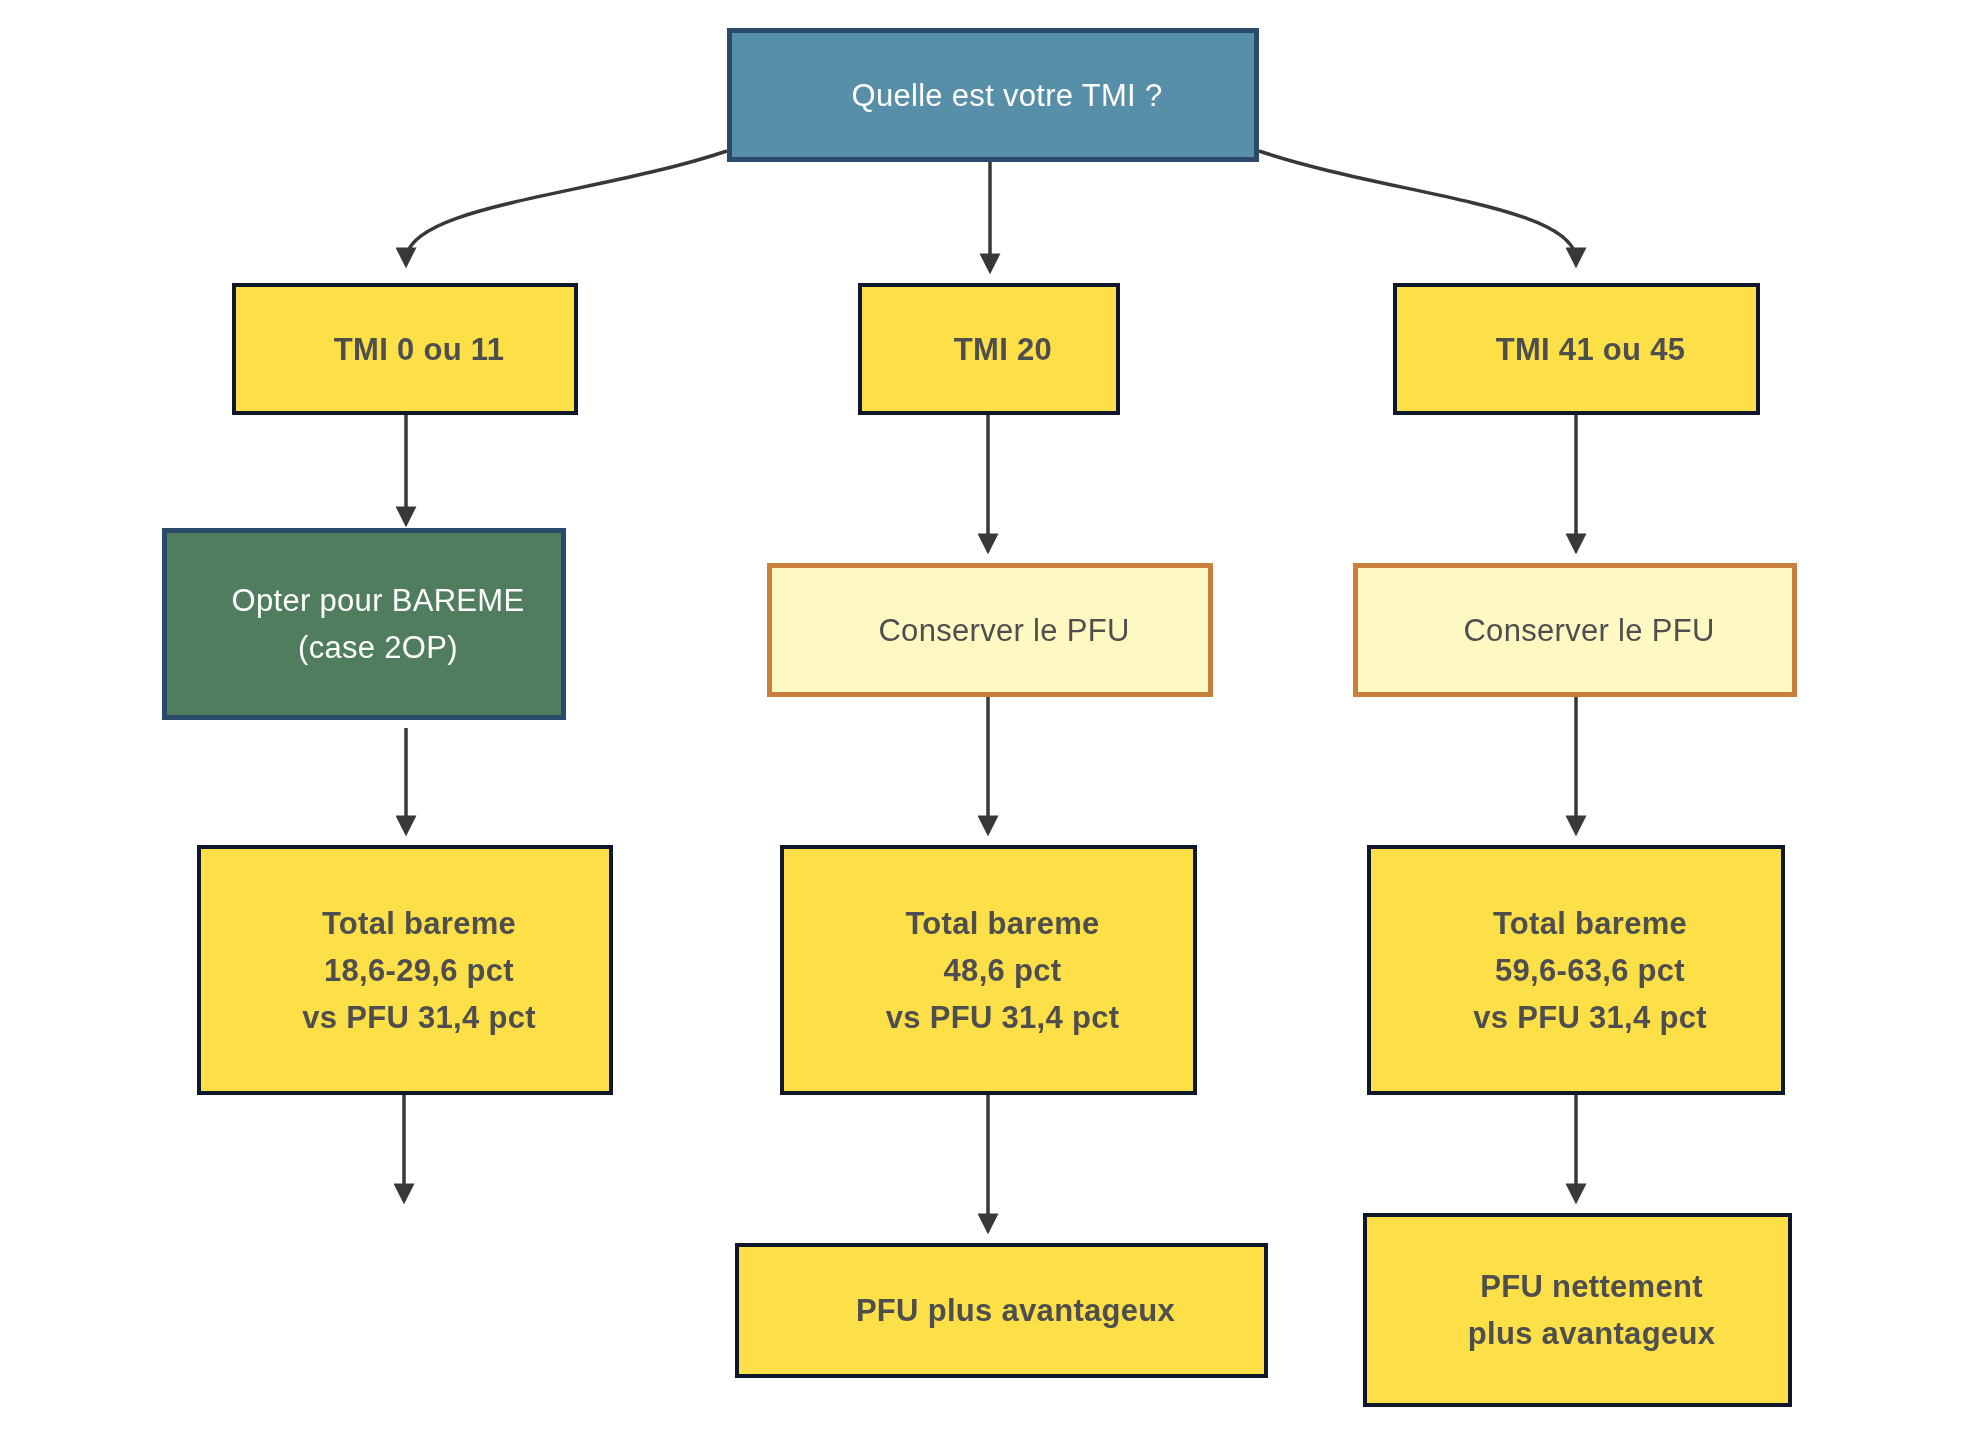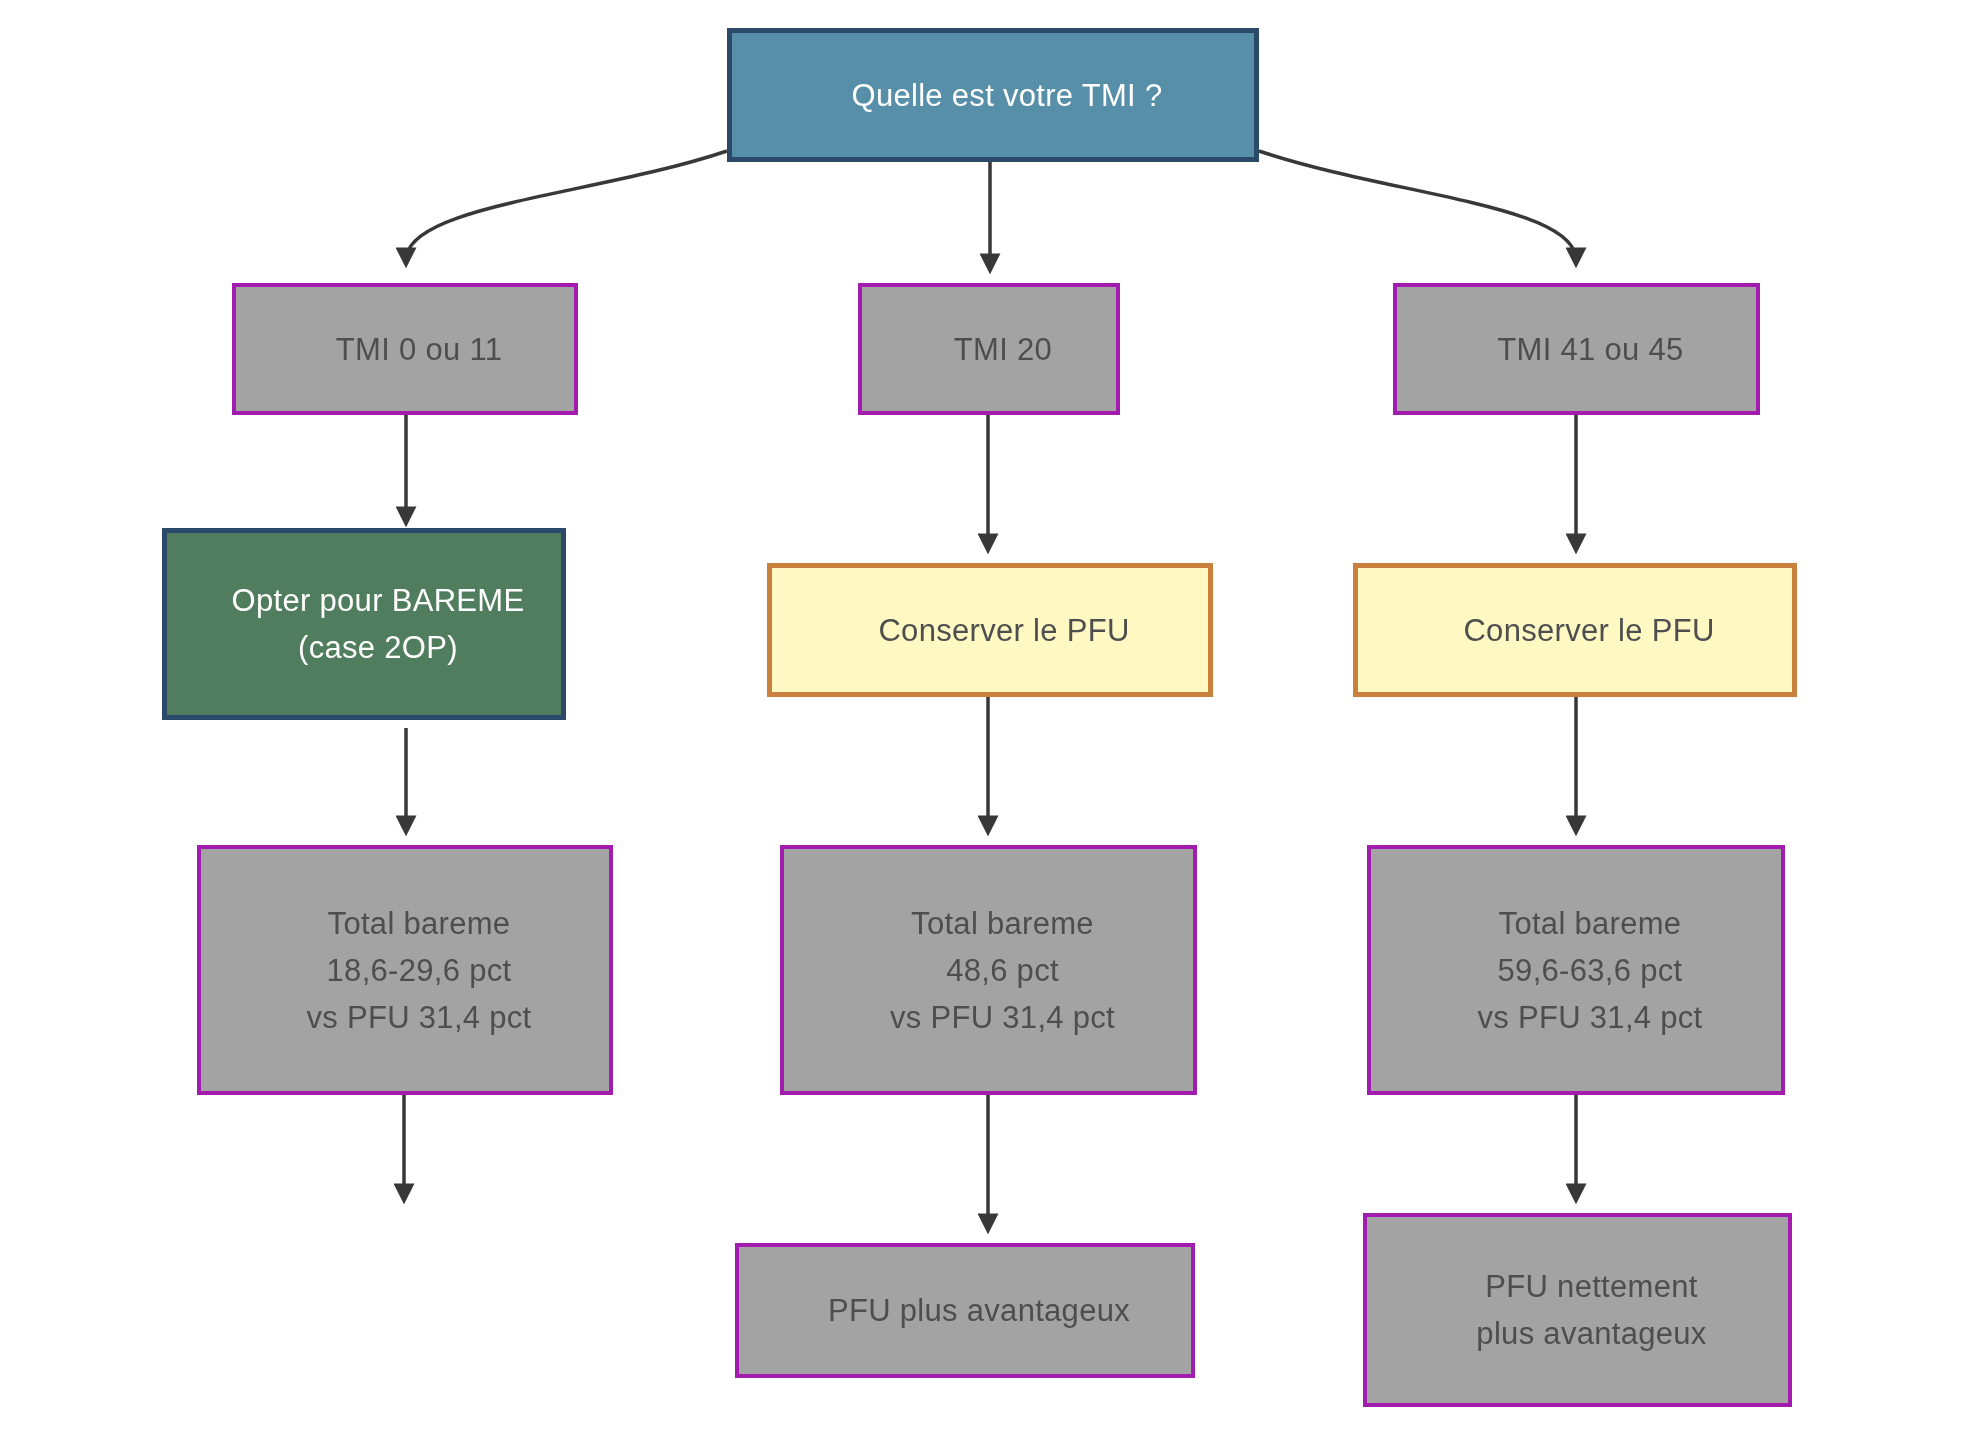--- a/index.html
+++ b/index.html
@@ -31,22 +31,23 @@
     letter-spacing: 0.3px;
     padding-left: 28px;
   }
   .node .line { white-space: nowrap; }
   .root-node {
     background: #588fa8;
     border: 5px solid #2b4a69;
     color: #ffffff;
   }
   .info-node {
-    background: #a3a3a3;
-    border: 4px solid #a21caf;
+    background: #fde047;
+    border: 4px solid #0f172a;
+    font-weight: bold;
   }
   .bareme-node {
     background: #4f7d5d;
     border: 5px solid #2b4a69;
     color: #ffffff;
   }
   .pfu-node {
     background: #fef9c3;
     border: 5px solid #c8803c;
   }
@@ -55,21 +56,21 @@
   #branch-left   { left: 232px;  top: 283px;  width: 346px; height: 132px; }
   #branch-mid    { left: 858px;  top: 283px;  width: 262px; height: 132px; }
   #branch-right  { left: 1393px; top: 283px;  width: 367px; height: 132px; }
   #decision-left { left: 162px;  top: 528px;  width: 404px; height: 192px; }
   #decision-mid  { left: 767px;  top: 563px;  width: 446px; height: 134px; }
   #decision-right{ left: 1353px; top: 563px;  width: 444px; height: 134px; }
   #compare-left  { left: 197px;  top: 845px;  width: 416px; height: 250px; }
   #compare-mid   { left: 780px;  top: 845px;  width: 417px; height: 250px; }
   #compare-right { left: 1367px; top: 845px;  width: 418px; height: 250px; }
   #outcome-left  { left: 237px;  top: 1213px; width: 335px; height: 194px; }
-  #outcome-mid   { left: 735px;  top: 1243px; width: 460px; height: 135px; }
+  #outcome-mid   { left: 735px;  top: 1243px; width: 533px; height: 135px; }
   #outcome-right { left: 1363px; top: 1213px; width: 429px; height: 194px; }
 </style>
 </head>
 <body>
 
 <div id="canvas">
 
   <svg id="arrows" viewBox="0 0 1978 1454" xmlns="http://www.w3.org/2000/svg">
     <defs>
       <marker id="ah" viewBox="0 0 10 10" refX="6" refY="5" markerWidth="6" markerHeight="6" orient="auto-start-reverse">

